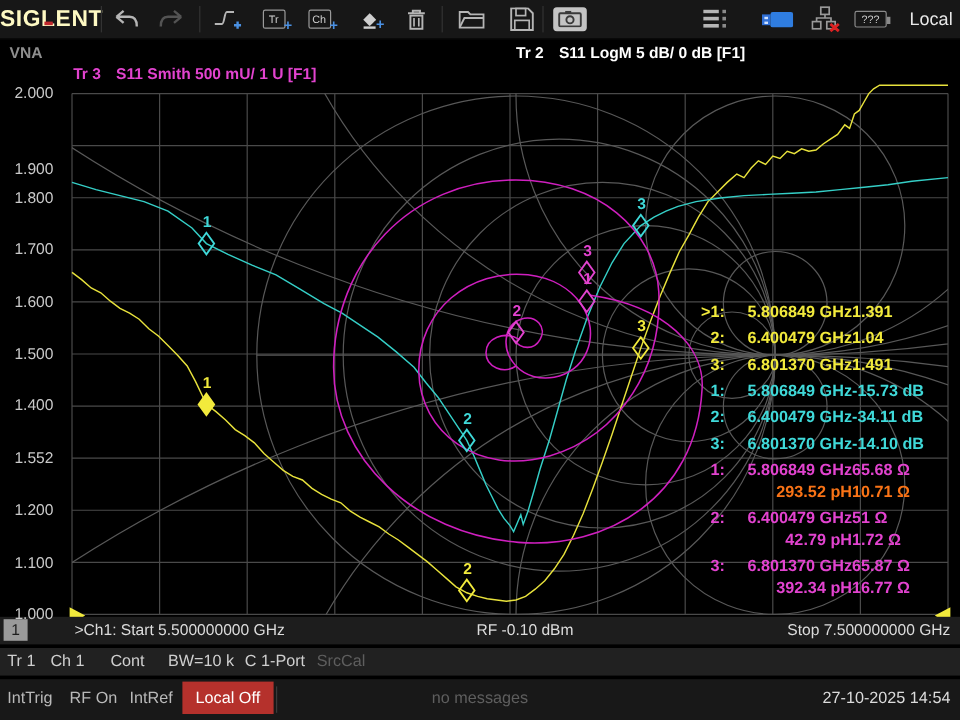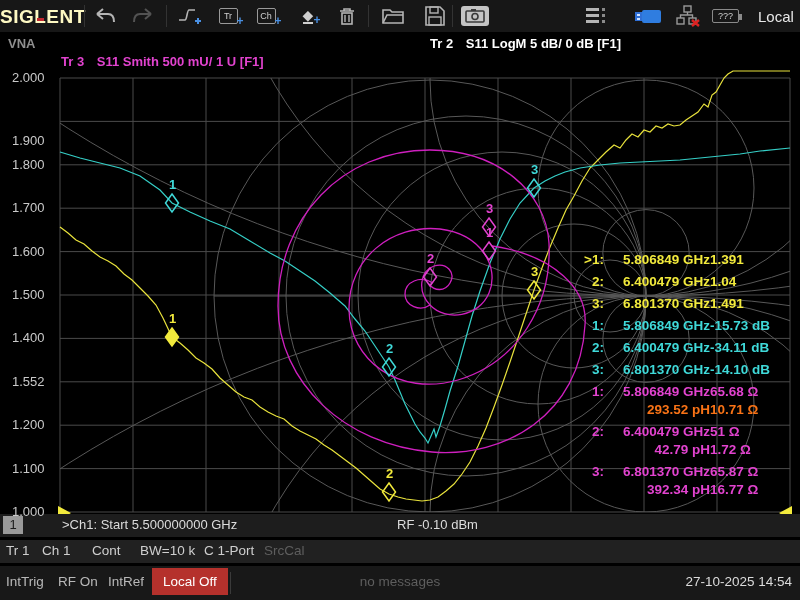--- a/index.html
+++ b/index.html
@@ -342,20 +342,21 @@
         <span class="ml"></span>
         <span class="mf">392.34 pH</span>
         <span class="mv">16.77 Ω</span>
       </div>
     </div>
 
   <div id="channel-bar">
     <span class="chanbox">1</span>
     <span class="cbtext" style="left:62px">&gt;Ch1: Start 5.500000000 GHz</span>
     <span class="cbtext" style="left:397px">RF -0.10 dBm</span>
+    <span class="cbtext" style="right:8px">Stop 7.500000000 GHz</span>
   </div>
 
   <div id="status1">
     <span class="s1item" style="left:6px">Tr 1</span>
     <span class="s1item" style="left:42px">Ch 1</span>
     <span class="s1item" style="left:92px">Cont</span>
     <span class="s1item" style="left:140px">BW=10 k</span>
     <span class="s1item" style="left:204px">C 1-Port</span>
     <span class="s1item dimtxt" style="left:264px">SrcCal</span>
   </div>

